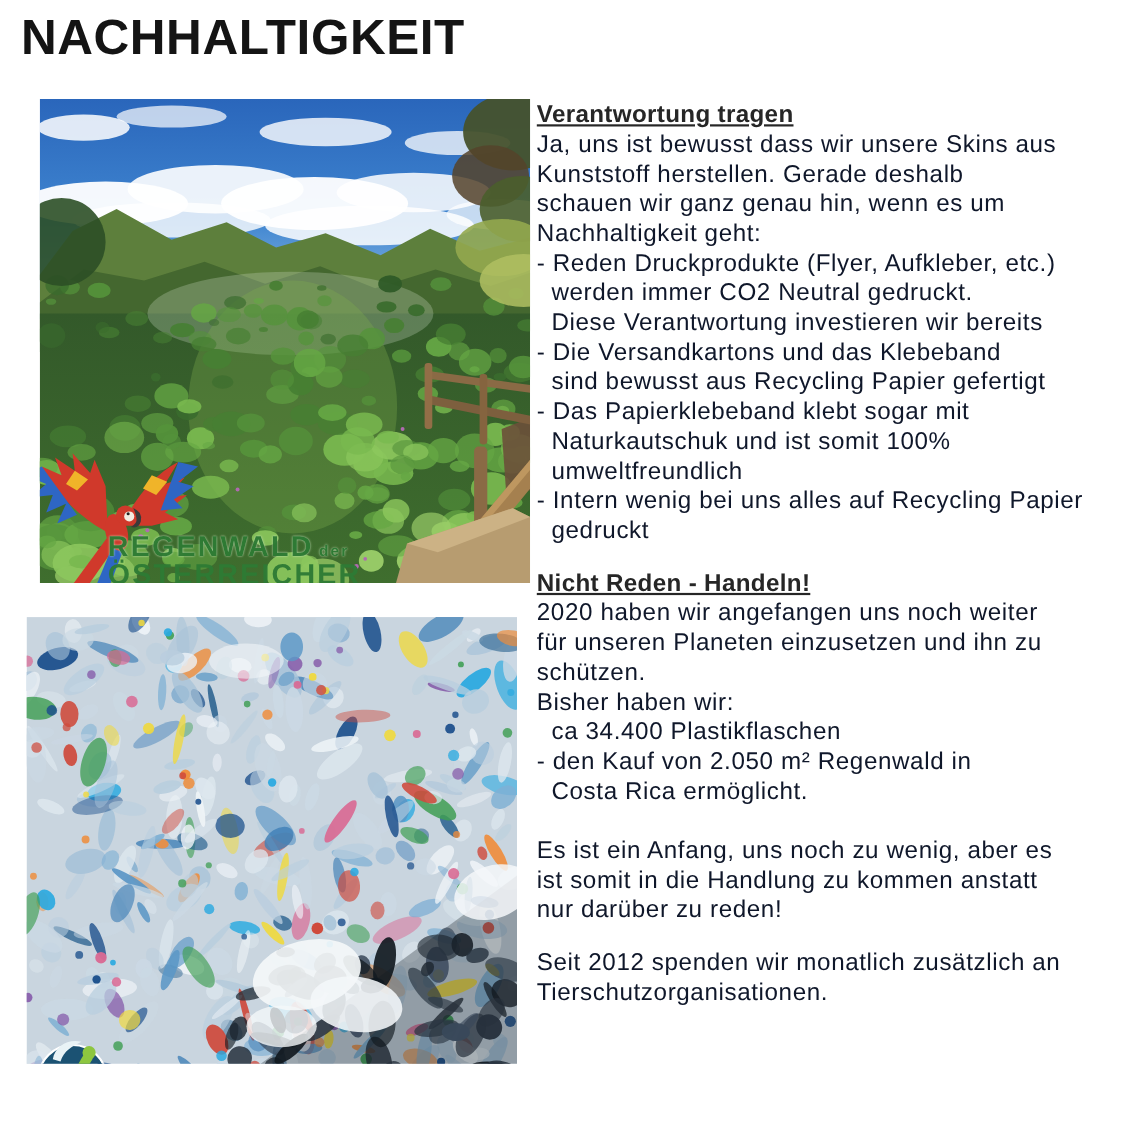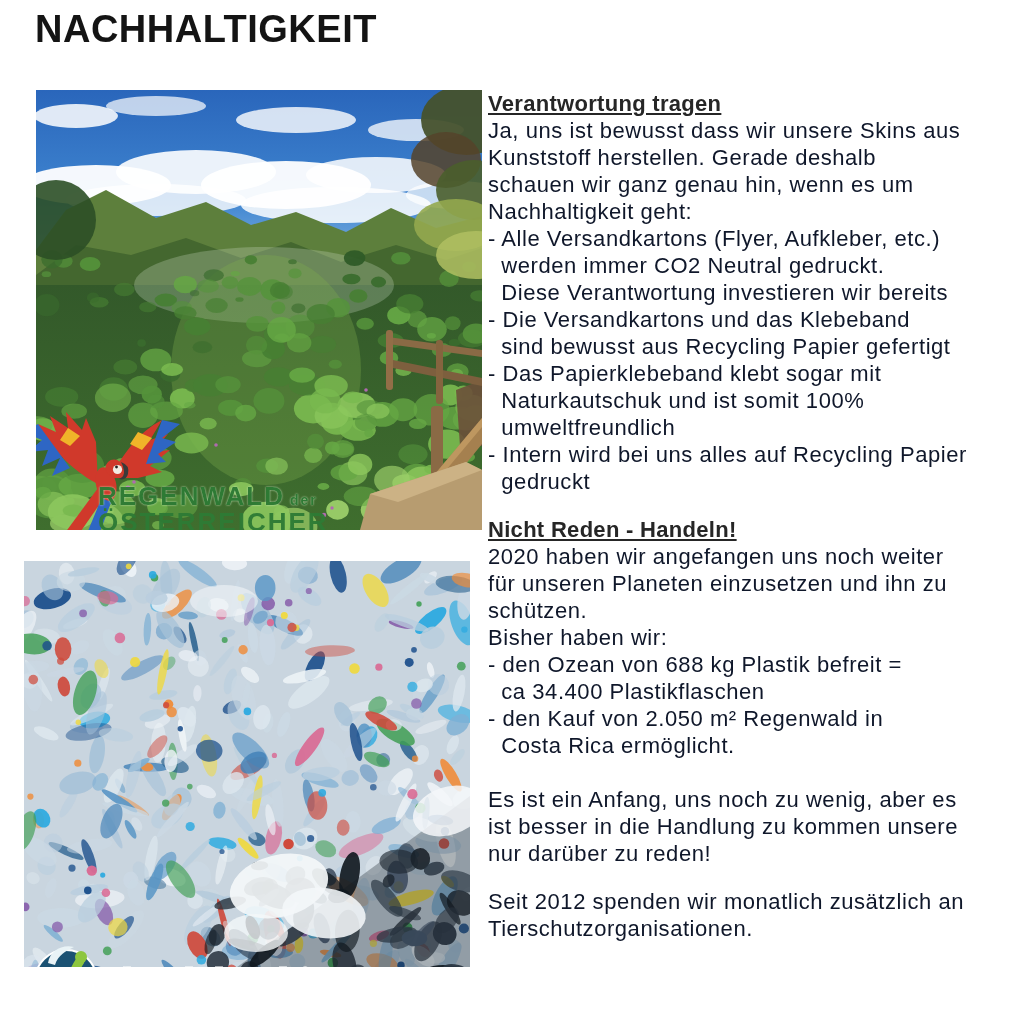--- a/index.html
+++ b/index.html
@@ -1,19 +1,19 @@
 <!DOCTYPE html>
 <html><head>
 <meta charset="utf-8">
 <style>
   html,body{margin:0;padding:0;}
   body{width:1024px;height:1024px;background:#ffffff;position:relative;overflow:hidden;
        font-family:"Liberation Sans","DejaVu Sans",sans-serif;}
-  .page-title{position:absolute;left:19px;top:8px;font-size:38px;font-weight:800;
-       letter-spacing:.5px;color:#141414;margin-left:16px;}
+  .page-title{position:absolute;left:19px;top:8px;font-size:45px;font-weight:800;
+       letter-spacing:.5px;color:#141414;}
   .img-frame{position:absolute;overflow:hidden;}
   .img1{left:36px;top:90px;width:446px;height:440px;}
   .img2{left:24px;top:561px;width:446px;height:406px;}
   .text-col{position:absolute;left:488px;top:90px;width:530px;color:#2e2e2e;}
   .sec{margin:0 0 21px 0;}
   .sec-h{font-size:22px;line-height:27px;font-weight:700;letter-spacing:.3px;color:#262626;text-decoration:underline;}
   .ln{font-size:22px;line-height:27px;letter-spacing:.55px;white-space:pre;color:#0f172a;}
   svg text{font-family:"Liberation Sans","DejaVu Sans",sans-serif;}
 </style>
 </head>
@@ -823,43 +823,42 @@
   </svg>
 </div>
 
 <div class="text-col">
     <section class="sec">
       <div class="sec-h">Verantwortung tragen</div>
       <div class="ln">Ja, uns ist bewusst dass wir unsere Skins aus</div>
       <div class="ln">Kunststoff herstellen. Gerade deshalb</div>
       <div class="ln">schauen wir ganz genau hin, wenn es um</div>
       <div class="ln">Nachhaltigkeit geht:</div>
-      <div class="ln">- Alle Versandkartons (Flyer, Aufkleber, etc.)</div>
+      <div class="ln">- Reden Druckprodukte (Flyer, Aufkleber, etc.)</div>
       <div class="ln">  werden immer CO2 Neutral gedruckt.</div>
       <div class="ln">  Diese Verantwortung investieren wir bereits</div>
       <div class="ln">- Die Versandkartons und das Klebeband</div>
       <div class="ln">  sind bewusst aus Recycling Papier gefertigt</div>
       <div class="ln">- Das Papierklebeband klebt sogar mit</div>
       <div class="ln">  Naturkautschuk und ist somit 100%</div>
       <div class="ln">  umweltfreundlich</div>
-      <div class="ln">- Intern wird bei uns alles auf Recycling Papier</div>
+      <div class="ln">- Intern wenig bei uns alles auf Recycling Papier</div>
       <div class="ln">  gedruckt</div>
     </section>
     <section class="sec">
       <div class="sec-h">Nicht Reden - Handeln!</div>
       <div class="ln">2020 haben wir angefangen uns noch weiter</div>
       <div class="ln">für unseren Planeten einzusetzen und ihn zu</div>
       <div class="ln">schützen.</div>
       <div class="ln">Bisher haben wir:</div>
-      <div class="ln">- den Ozean von 688 kg Plastik befreit =</div>
       <div class="ln">  ca 34.400 Plastikflaschen</div>
       <div class="ln">- den Kauf von 2.050 m² Regenwald in</div>
       <div class="ln">  Costa Rica ermöglicht.</div>
       <div class="ln"> </div>
       <div class="ln">Es ist ein Anfang, uns noch zu wenig, aber es</div>
-      <div class="ln">ist besser in die Handlung zu kommen unsere</div>
+      <div class="ln">ist somit in die Handlung zu kommen anstatt</div>
       <div class="ln">nur darüber zu reden!</div>
     </section>
     <section class="sec">
       <div class="ln">Seit 2012 spenden wir monatlich zusätzlich an</div>
       <div class="ln">Tierschutzorganisationen.</div>
     </section>
   </div>
 
 </body></html>

